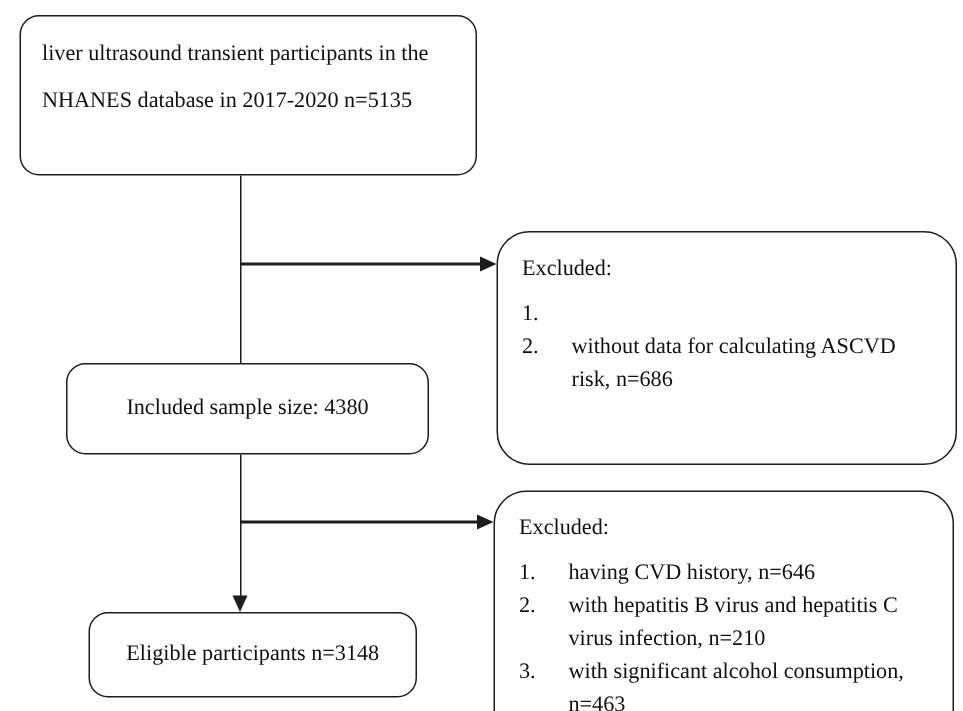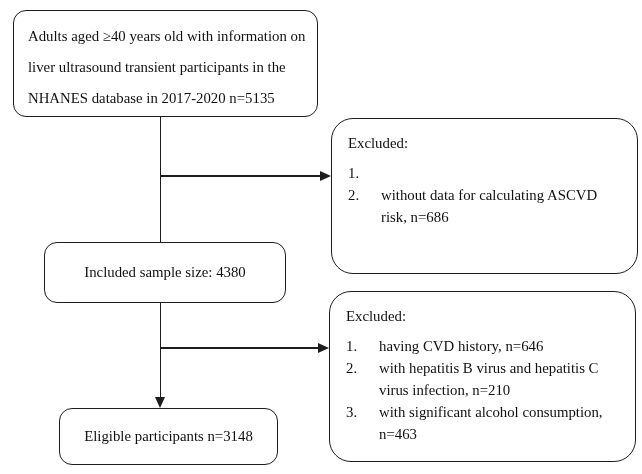--- a/index.html
+++ b/index.html
@@ -17,21 +17,21 @@
     font-size: 14.8px;
     overflow: hidden;
   }
   .box {
     position: absolute;
     box-sizing: border-box;
     background: #ffffff;
     border: 1.5px solid #1d1d1d;
   }
   .rad-sm { border-radius: 13px; }
-  .rad-lg { border-radius: 22px; }
+  .rad-lg { border-radius: 22px; margin-top: 36px; }
 
   .box-population {
     left: 13px; top: 10px; width: 305px; height: 107px;
     padding: 10px 12px 8px 14px;
   }
   .box-population .tline {
     line-height: 31px;
     white-space: nowrap;
   }
 
@@ -104,21 +104,20 @@
   #v-head-2 { left: 154.6px; top: 397px; }
   #h-line-2 { left: 160px; top: 347.3px; width: 159px; }
   #h-head-2 { left: 318px; top: 342.6px; }
 </style>
 </head>
 <body>
 
 <div id="figure">
 
   <div class="box rad-sm box-population">
-    <div class="tline">Adults aged ≥40 years old with information on</div>
     <div class="tline">liver ultrasound transient participants in the</div>
     <div class="tline">NHANES database in 2017-2020 n=5135</div>
   </div>
 
   <div class="box rad-lg box-excluded-1">
     <div class="excl-title">Excluded:</div>
     <div class="excl-list">
       <div class="list-row">
         <span class="list-num">1.</span>
       </div>

